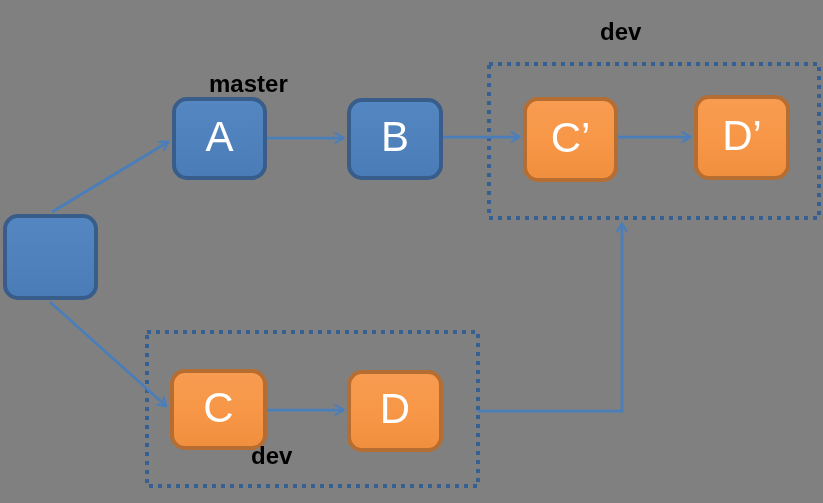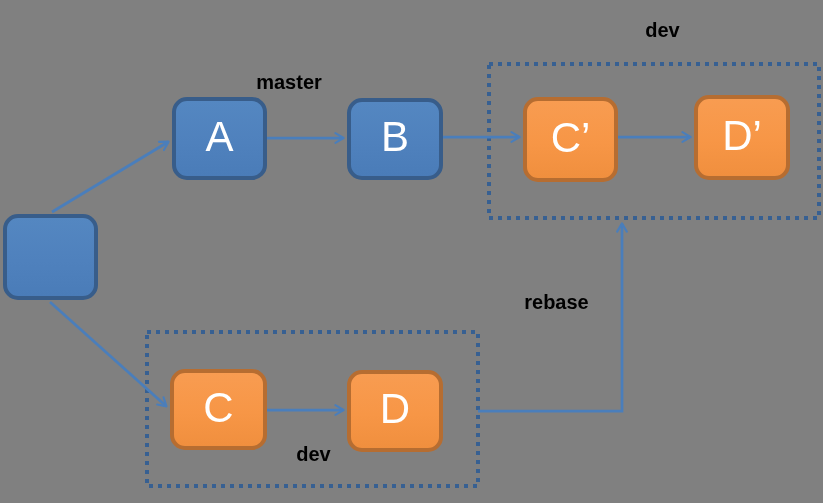--- a/index.html
+++ b/index.html
@@ -44,23 +44,22 @@
   .node-root   { left: 3px;   top: 214px; width: 95px; height: 86px; }
   .node-a      { left: 172px; top: 97px;  width: 95px; height: 83px; }
   .node-b      { left: 347px; top: 98px;  width: 96px; height: 82px; }
   .node-cp     { left: 523px; top: 97px;  width: 95px; height: 85px; }
   .node-dp     { left: 694px; top: 95px;  width: 96px; height: 85px; }
   .node-c      { left: 170px; top: 369px; width: 97px; height: 81px; }
   .node-d      { left: 347px; top: 370px; width: 96px; height: 82px; }
   .diagram-label {
     position: absolute;
     color: #000000;
-    font-size: 20px;
+    font-size: 24px;
     font-weight: bold;
-    text-align: center;
     line-height: 1;
     white-space: nowrap;
   }
   .label-master     { left: 209px; top: 72px;  width: 160px; }
   .label-dev-top    { left: 600px; top: 20px;  width: 125px; }
   .label-rebase     { left: 490px; top: 292px; width: 133px; }
   .label-dev-bottom { left: 251px; top: 444px; width: 125px; }
 </style>
 </head>
 <body>
@@ -103,16 +102,15 @@
   </div>
   <div class="node node-orange node-c">
     <span>C</span>
   </div>
   <div class="node node-orange node-d">
     <span>D</span>
   </div>
 
   <div class="diagram-label label-master">master</div>
   <div class="diagram-label label-dev-top">dev</div>
-  <div class="diagram-label label-rebase">rebase</div>
   <div class="diagram-label label-dev-bottom">dev</div>
 
 </div>
 
 </body></html>

